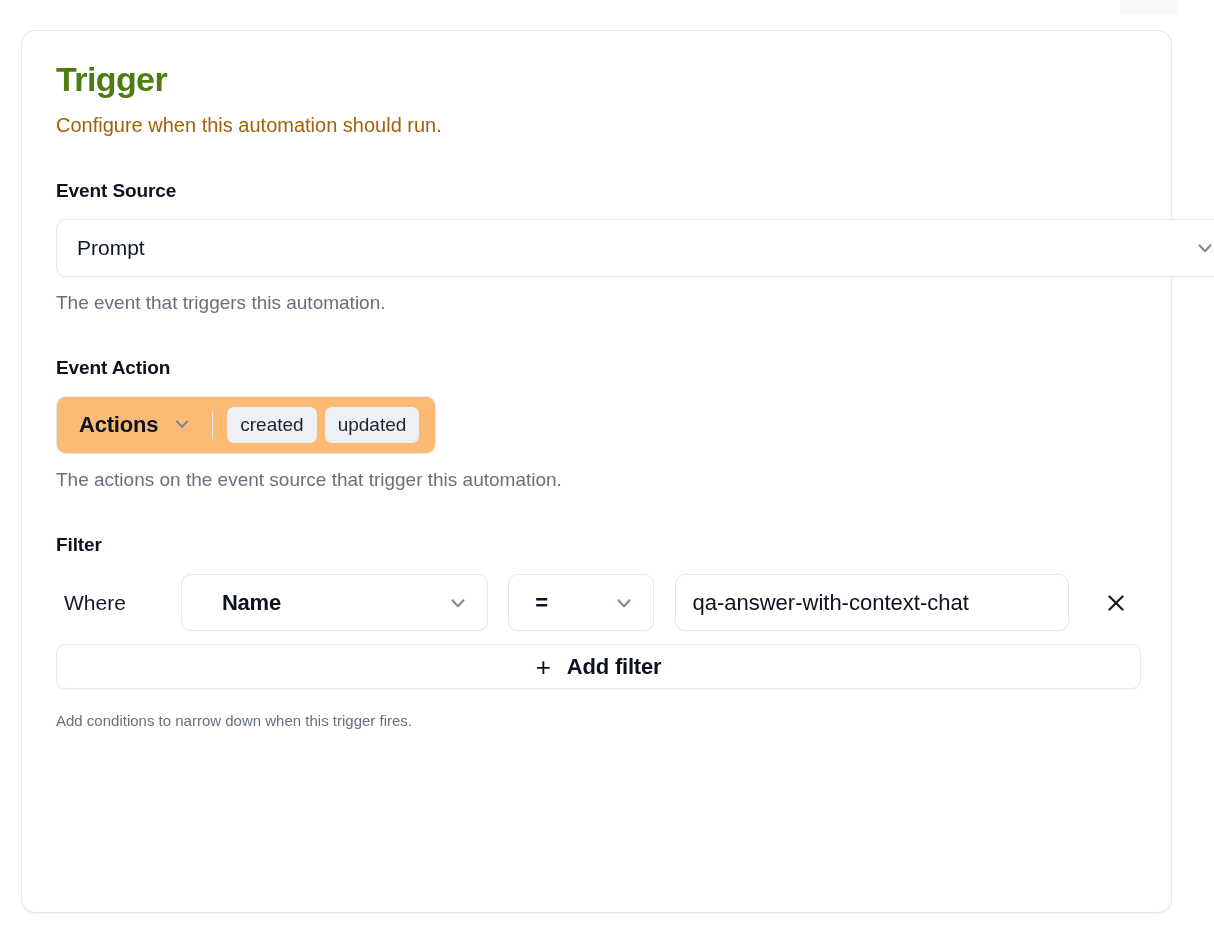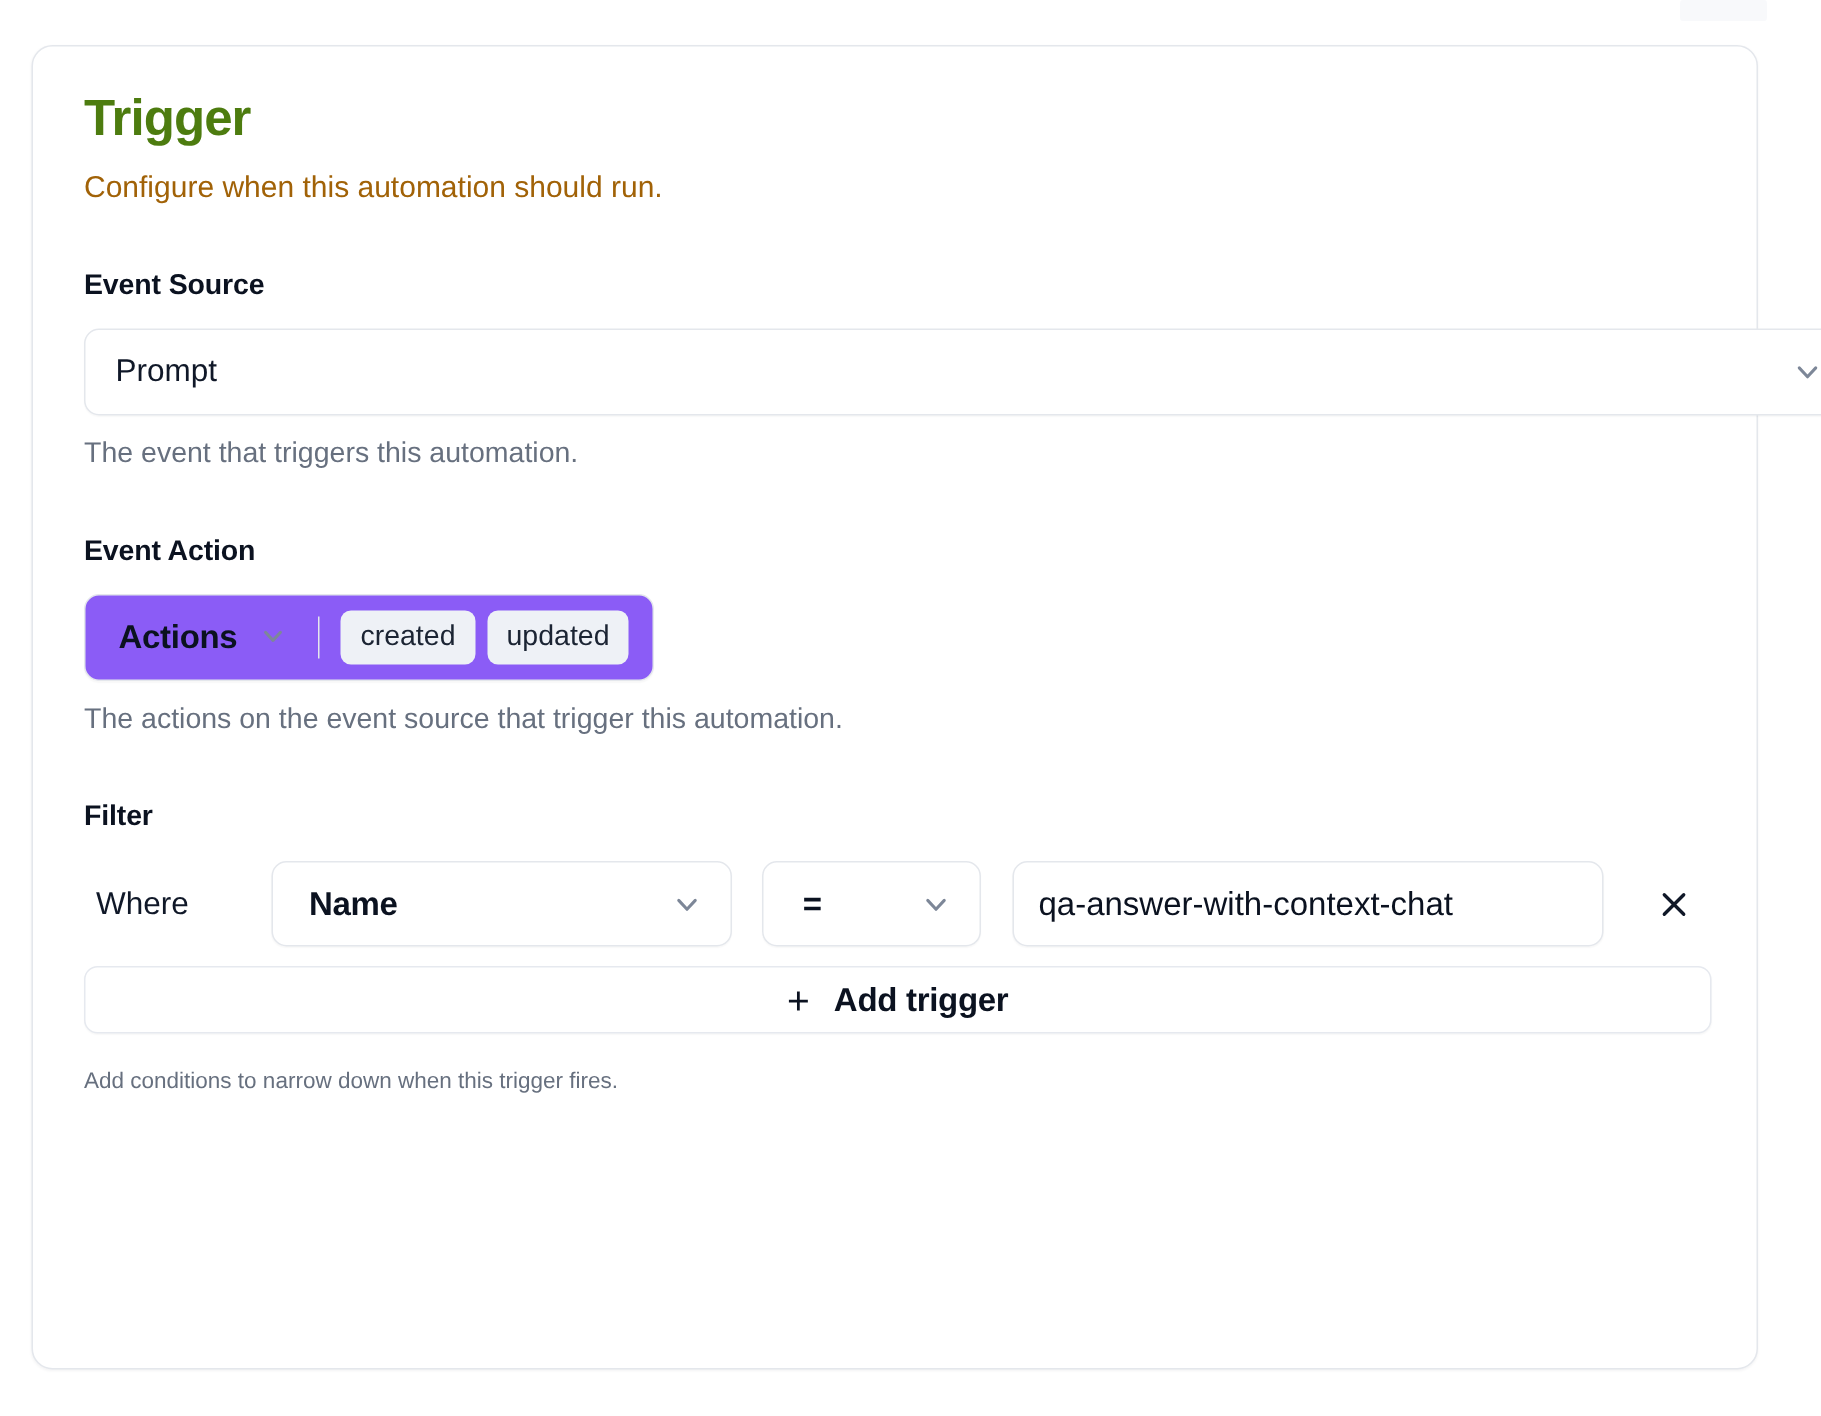--- a/index.html
+++ b/index.html
@@ -108,21 +108,21 @@
 
   
   .action-combo {
     margin-top: 17px;
     box-sizing: border-box;
     display: inline-flex;
     align-items: center;
     height: 58px;
     border: 1px solid #e4e7ec;
     border-radius: 10px;
-    background: #8b5cf6;
+    background: #fdba74;
     padding: 0 16px 0 22px;
     box-shadow: 0 1px 1px rgba(16, 24, 40, 0.03);
   }
   .action-trigger {
     display: inline-flex;
     align-items: center;
     gap: 14px;
     padding-right: 18px;
   }
   .action-trigger-label {
@@ -175,21 +175,21 @@
     border: 1px solid #e4e7ec;
     border-radius: 10px;
     background: #ffffff;
     display: flex;
     align-items: center;
     justify-content: space-between;
     box-shadow: 0 1px 1px rgba(16, 24, 40, 0.03);
   }
   .filter-field {
     width: 312px;
-    padding: 0 18px 0 24px;
+    padding: 0 18px 0 40px;
     margin-right: 17px;
   }
   .filter-field .sel-text {
     font-size: 22px;
     font-weight: 700;
     letter-spacing: -0.2px;
     color: #0b1220;
   }
   .filter-op {
     width: 148px;
@@ -370,21 +370,21 @@
               <svg width="24" height="24" viewBox="0 0 24 24" fill="none" stroke="#101828" stroke-width="2.2" stroke-linecap="round">
                 <line x1="5.5" y1="5.5" x2="18.5" y2="18.5"></line>
                 <line x1="18.5" y1="5.5" x2="5.5" y2="18.5"></line>
               </svg>
             </span>
           </button>
         </div>
 
         <div class="add-filter">
           <span class="plus">+</span>
-          <span class="add-label">Add trigger</span>
+          <span class="add-label">Add filter</span>
         </div>
 
         <div class="filter-help">Add conditions to narrow down when this trigger fires.</div>
       </div>
 
     </div>
   </div>
 </div>
 
 </body></html>

